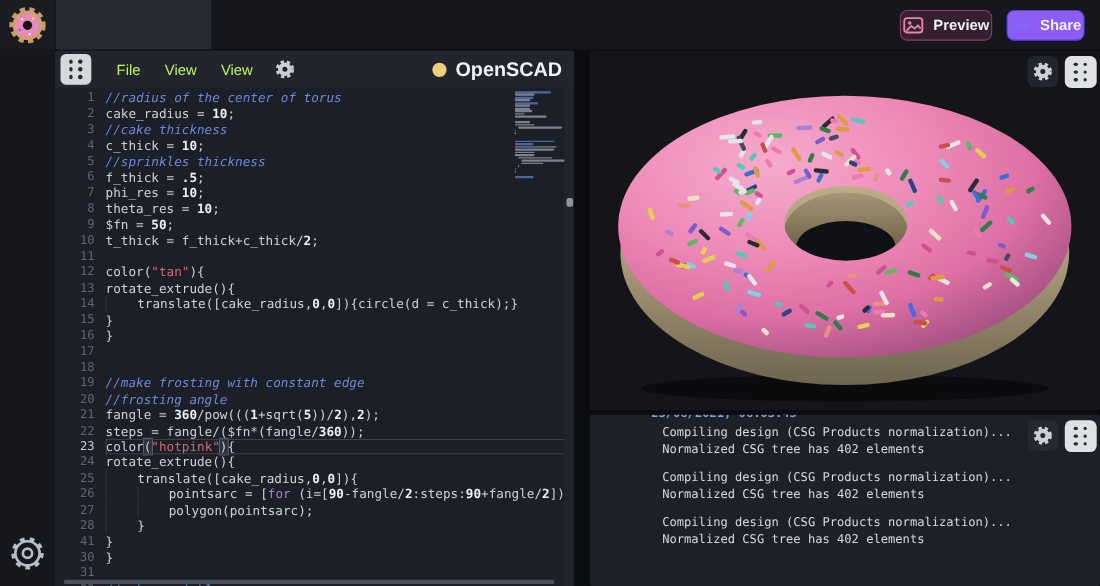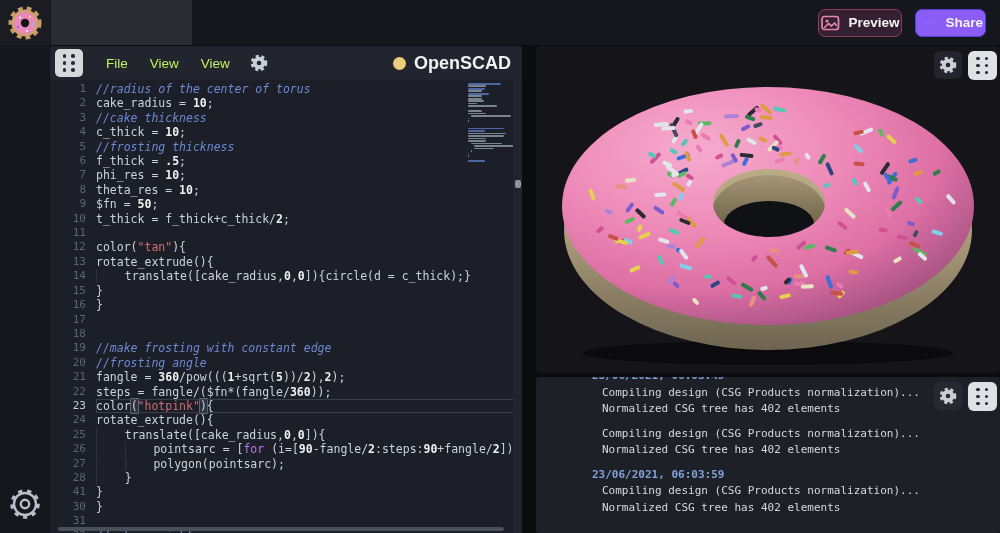--- a/index.html
+++ b/index.html
@@ -153,21 +153,21 @@
       <div class="tb-spacer"></div>
       <span class="engine-dot"></span>
       <span class="engine-label">OpenSCAD</span>
     </div>
     <div class="codearea">
       <div id="code">
           <div class="code-line"><span class="ln">1</span><span class="lc"><span class="cm">//radius of the center of torus</span></span></div>
           <div class="code-line"><span class="ln">2</span><span class="lc">cake_radius = <span class="num">10</span>;</span></div>
           <div class="code-line"><span class="ln">3</span><span class="lc"><span class="cm">//cake thickness</span></span></div>
           <div class="code-line"><span class="ln">4</span><span class="lc">c_thick = <span class="num">10</span>;</span></div>
-          <div class="code-line"><span class="ln">5</span><span class="lc"><span class="cm">//frosting thickness</span></span></div>
+          <div class="code-line"><span class="ln">5</span><span class="lc"><span class="cm">//sprinkles thickness</span></span></div>
           <div class="code-line"><span class="ln">6</span><span class="lc">f_thick = <span class="num">.5</span>;</span></div>
           <div class="code-line"><span class="ln">7</span><span class="lc">phi_res = <span class="num">10</span>;</span></div>
           <div class="code-line"><span class="ln">8</span><span class="lc">theta_res = <span class="num">10</span>;</span></div>
           <div class="code-line"><span class="ln">9</span><span class="lc">$fn = <span class="num">50</span>;</span></div>
           <div class="code-line"><span class="ln">10</span><span class="lc">t_thick = f_thick+c_thick/<span class="num">2</span>;</span></div>
           <div class="code-line"><span class="ln">11</span><span class="lc"></span></div>
           <div class="code-line"><span class="ln">12</span><span class="lc">color(<span class="str">"tan"</span>){</span></div>
           <div class="code-line"><span class="ln">13</span><span class="lc">rotate_extrude(){</span></div>
           <div class="code-line"><span class="ln">14</span><span class="lc"><span class="ig">    </span>translate([cake_radius,<span class="num">0</span>,<span class="num">0</span>]){circle(d = c_thick);}</span></div>
           <div class="code-line"><span class="ln">15</span><span class="lc">}</span></div>
@@ -431,21 +431,20 @@
         <div class="c-entry">
           <div class="c-time">23/06/2021, 06:03:45</div>
           <div class="c-msg">Compiling design (CSG Products normalization)...</div>
           <div class="c-msg">Normalized CSG tree has 402 elements</div>
         </div>
         <div class="c-entry">
           <div class="c-msg">Compiling design (CSG Products normalization)...</div>
           <div class="c-msg">Normalized CSG tree has 402 elements</div>
         </div>
         <div class="c-entry">
-          <div class="c-time">23/06/2021, 06:03:59</div>
           <div class="c-msg">Compiling design (CSG Products normalization)...</div>
           <div class="c-msg">Normalized CSG tree has 402 elements</div>
         </div>
       </div>
     <div class="panel-controls">
       <div class="ctl-gear">
         <svg width="20" height="20" viewBox="0 0 20 20">
           <circle cx="10" cy="10" r="6.2" fill="none" stroke="#ccd0d6" stroke-width="4.2" stroke-dasharray="2.7 2.4"></circle>
           <circle cx="10" cy="10" r="6.2" fill="#ccd0d6"></circle>
           <circle cx="10" cy="10" r="2.3" fill="#262932"></circle>

